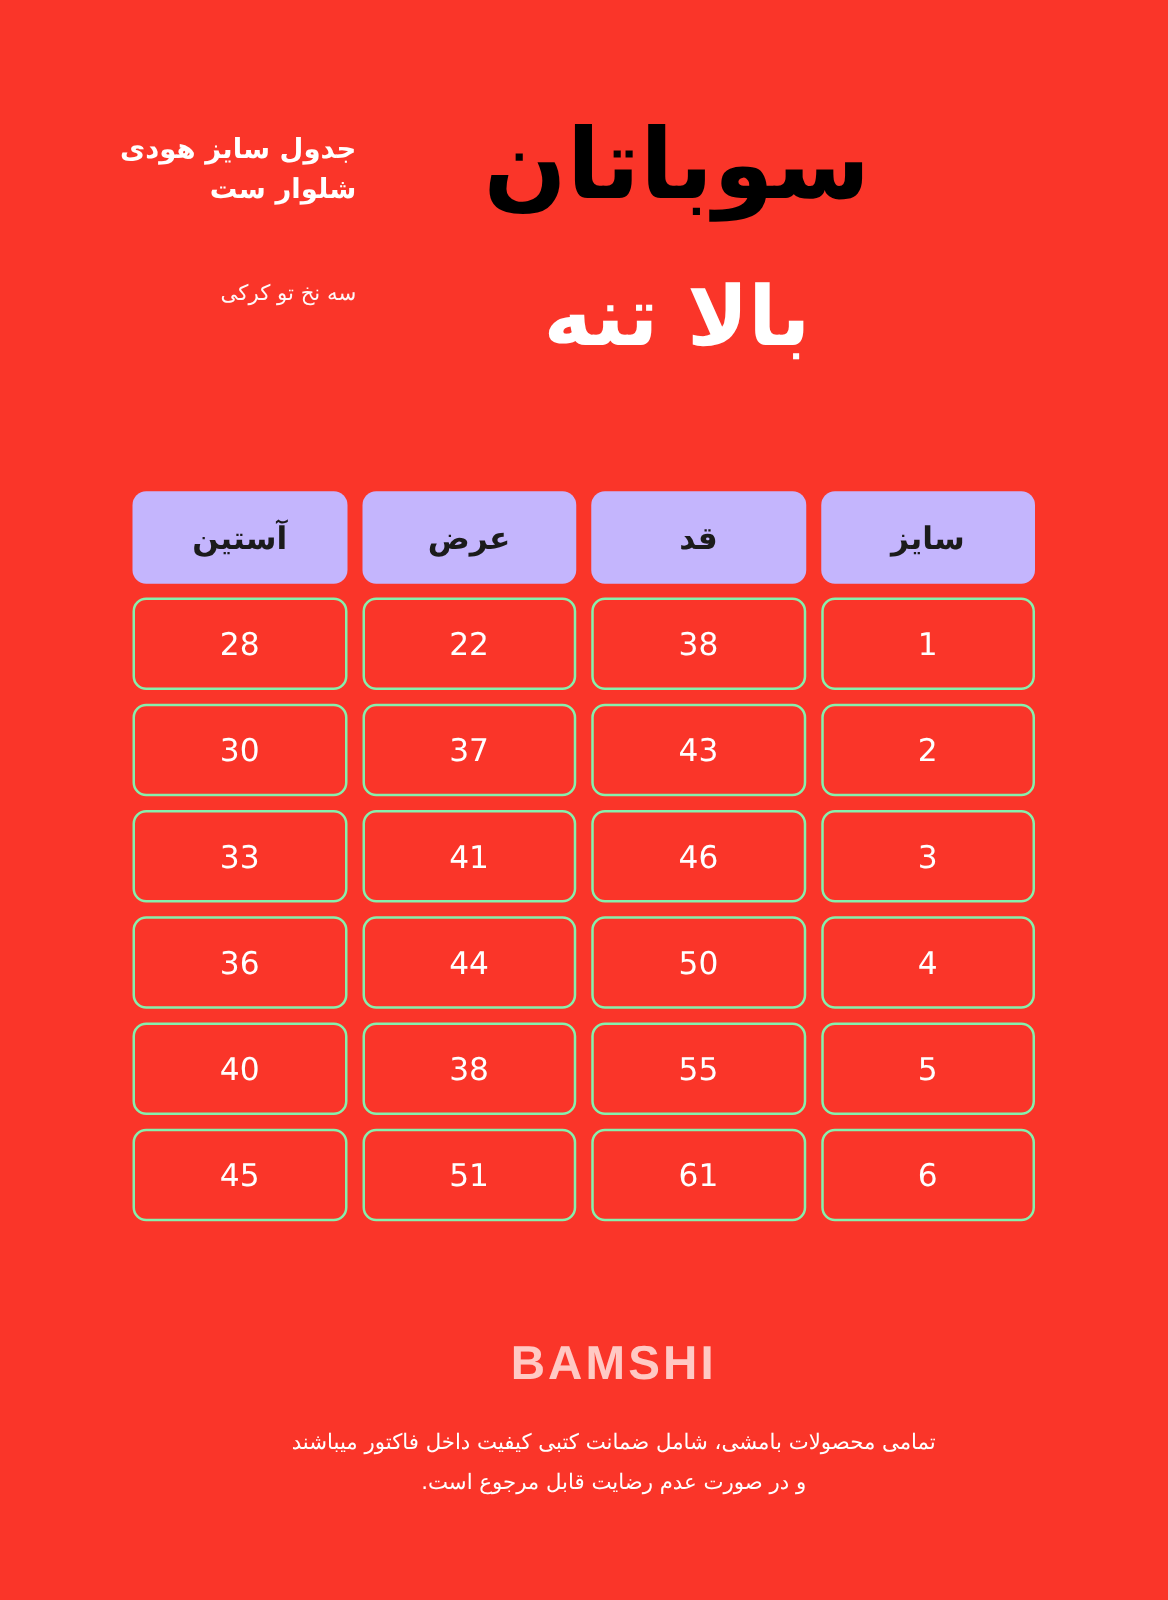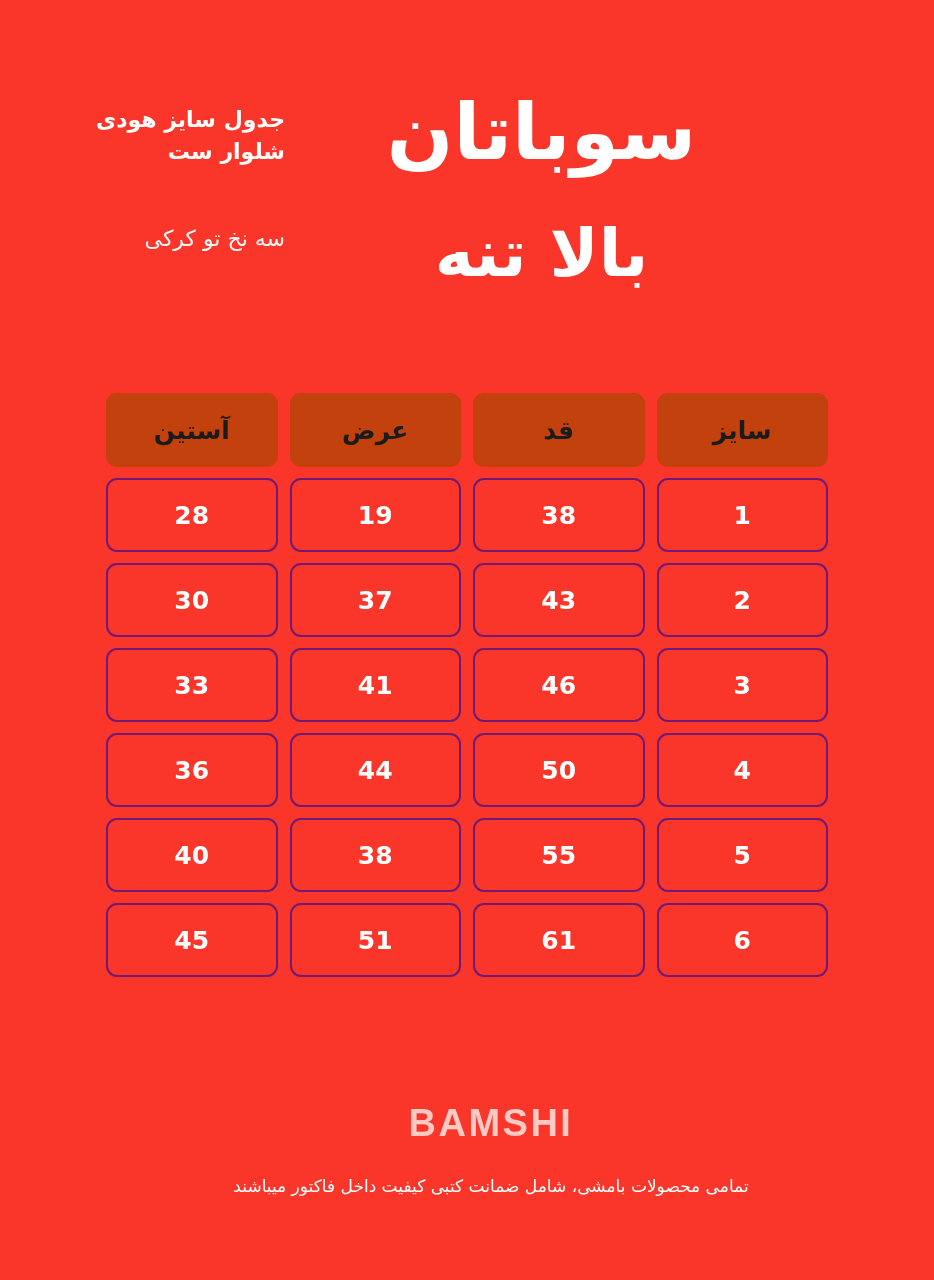--- a/index.html
+++ b/index.html
@@ -39,40 +39,40 @@
 
   .header-title {
     font-size: 22px;
     font-weight: bold;
     line-height: 1.45;
     color: #ffffff;
     letter-spacing: 0px;
   }
 
   .header-sub {
-    font-size: 22px;
+    font-size: 17px;
     font-weight: normal;
     color: #ffffff;
     margin-top: 56px;
     line-height: 1.4;
     opacity: 0.97;
   }
 
   .header-left {
     text-align: center;
     flex: 1;
     padding-left: 0px;
     padding-right: 40px;
   }
 
   .brand-main {
     font-size: 78px;
     font-weight: bold;
     line-height: 1.05;
-    color: #ffffff;
+    color: #000000;
     letter-spacing: -1px;
   }
 
   .brand-secondary {
     font-size: 66px;
     font-weight: bold;
     color: #ffffff;
     margin-top: 44px;
     line-height: 1.1;
   }
@@ -85,39 +85,39 @@
   }
 
   .size-table {
     width: 100%;
     border-collapse: separate;
     border-spacing: 12px 11px;
     table-layout: fixed;
   }
 
   .size-table th {
-    background: #c2410c;
+    background: #c4b5fd;
     color: #1b1b1b;
     font-size: 25px;
     font-weight: bold;
     height: 74px;
     border-radius: 11px;
     text-align: center;
     vertical-align: middle;
   }
 
   .size-table td {
-    border: 2px solid #701a75;
+    border: 2px solid #86efac;
     border-radius: 11px;
     height: 74px;
     text-align: center;
     vertical-align: middle;
     font-size: 25px;
     color: #ffffff;
-    font-weight: bold;
+    font-weight: normal;
     background: transparent;
   }
 
   
   .footer {
     position: absolute;
     left: 0;
     right: 0;
     bottom: 78px;
     text-align: center;
@@ -167,21 +167,21 @@
           <th>سایز</th>
           <th>قد</th>
           <th>عرض</th>
           <th>آستین</th>
         </tr>
       </thead>
       <tbody>
         <tr>
           <td>1</td>
           <td>38</td>
-          <td>19</td>
+          <td>22</td>
           <td>28</td>
         </tr>
         <tr>
           <td>2</td>
           <td>43</td>
           <td>37</td>
           <td>30</td>
         </tr>
         <tr>
           <td>3</td>
@@ -208,16 +208,17 @@
           <td>45</td>
         </tr>
       </tbody>
     </table>
   </div>
 
   <div class="footer">
     <div class="footer-logo">BAMSHI</div>
     <div class="footer-note">
       <div>تمامی محصولات بامشی، شامل ضمانت کتبی کیفیت داخل فاکتور میباشند</div>
+      <div>و در صورت عدم رضایت قابل مرجوع است.</div>
     </div>
   </div>
 
 </div>
 
 </body></html>

